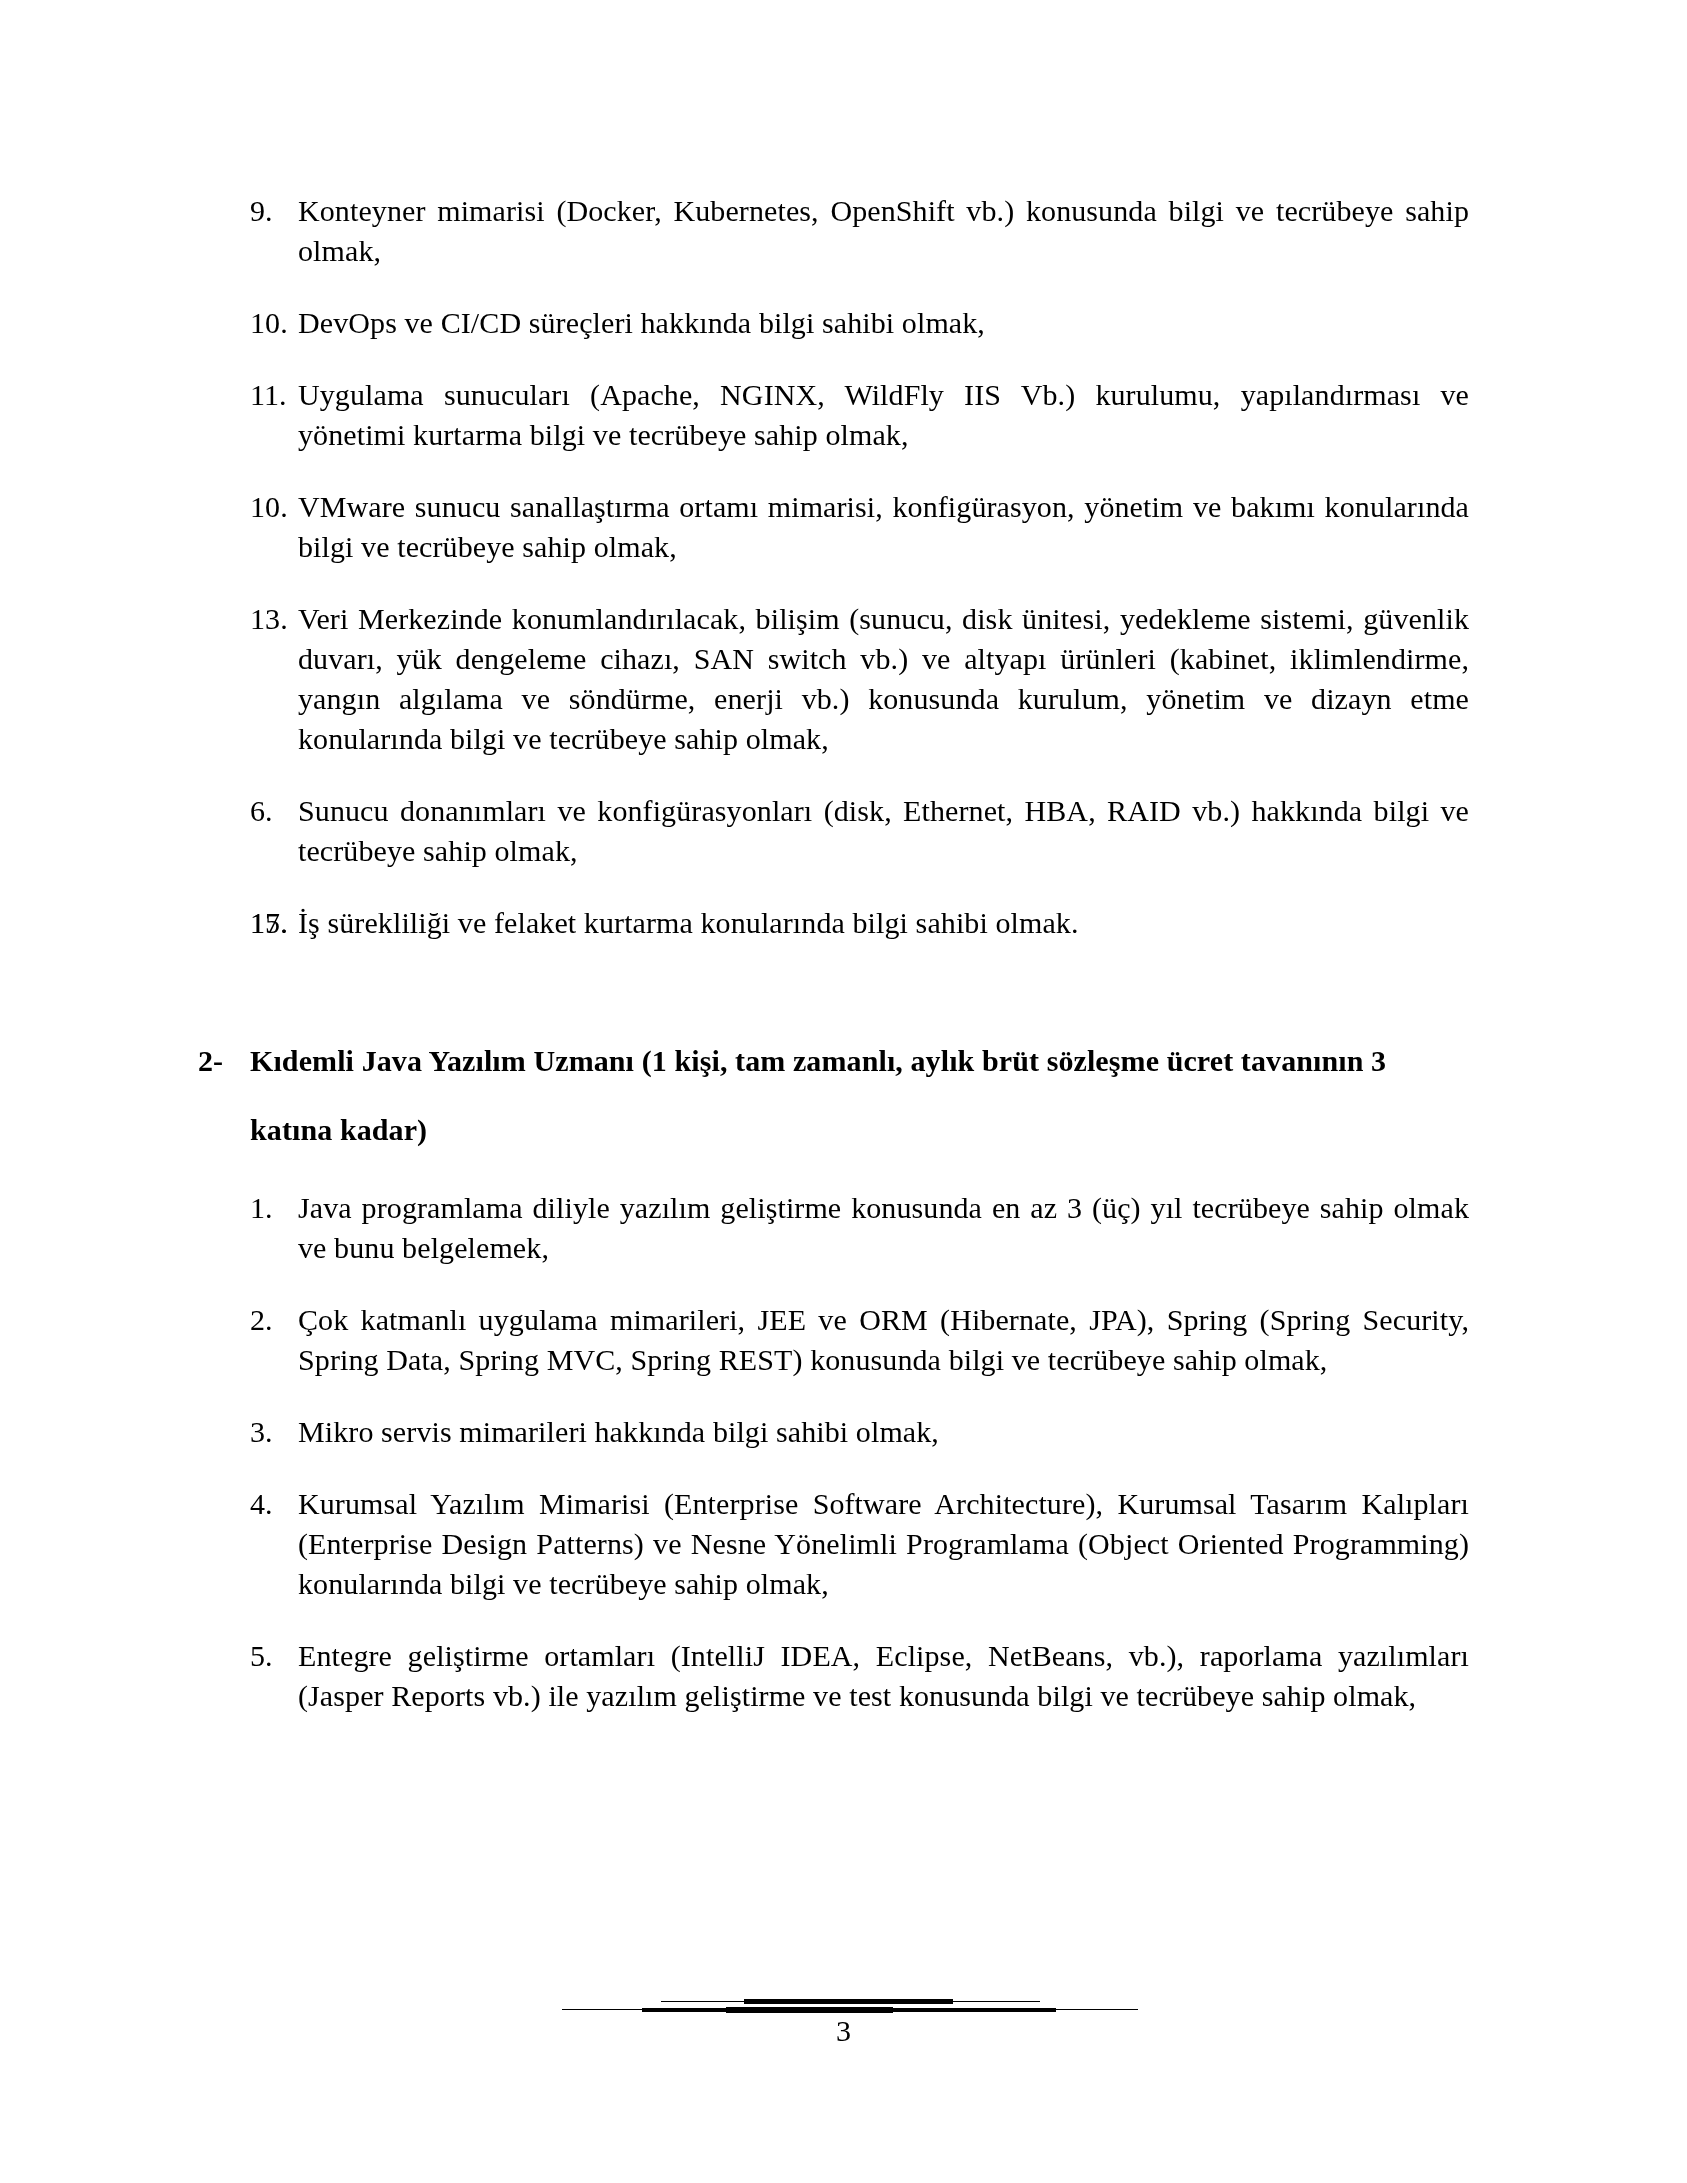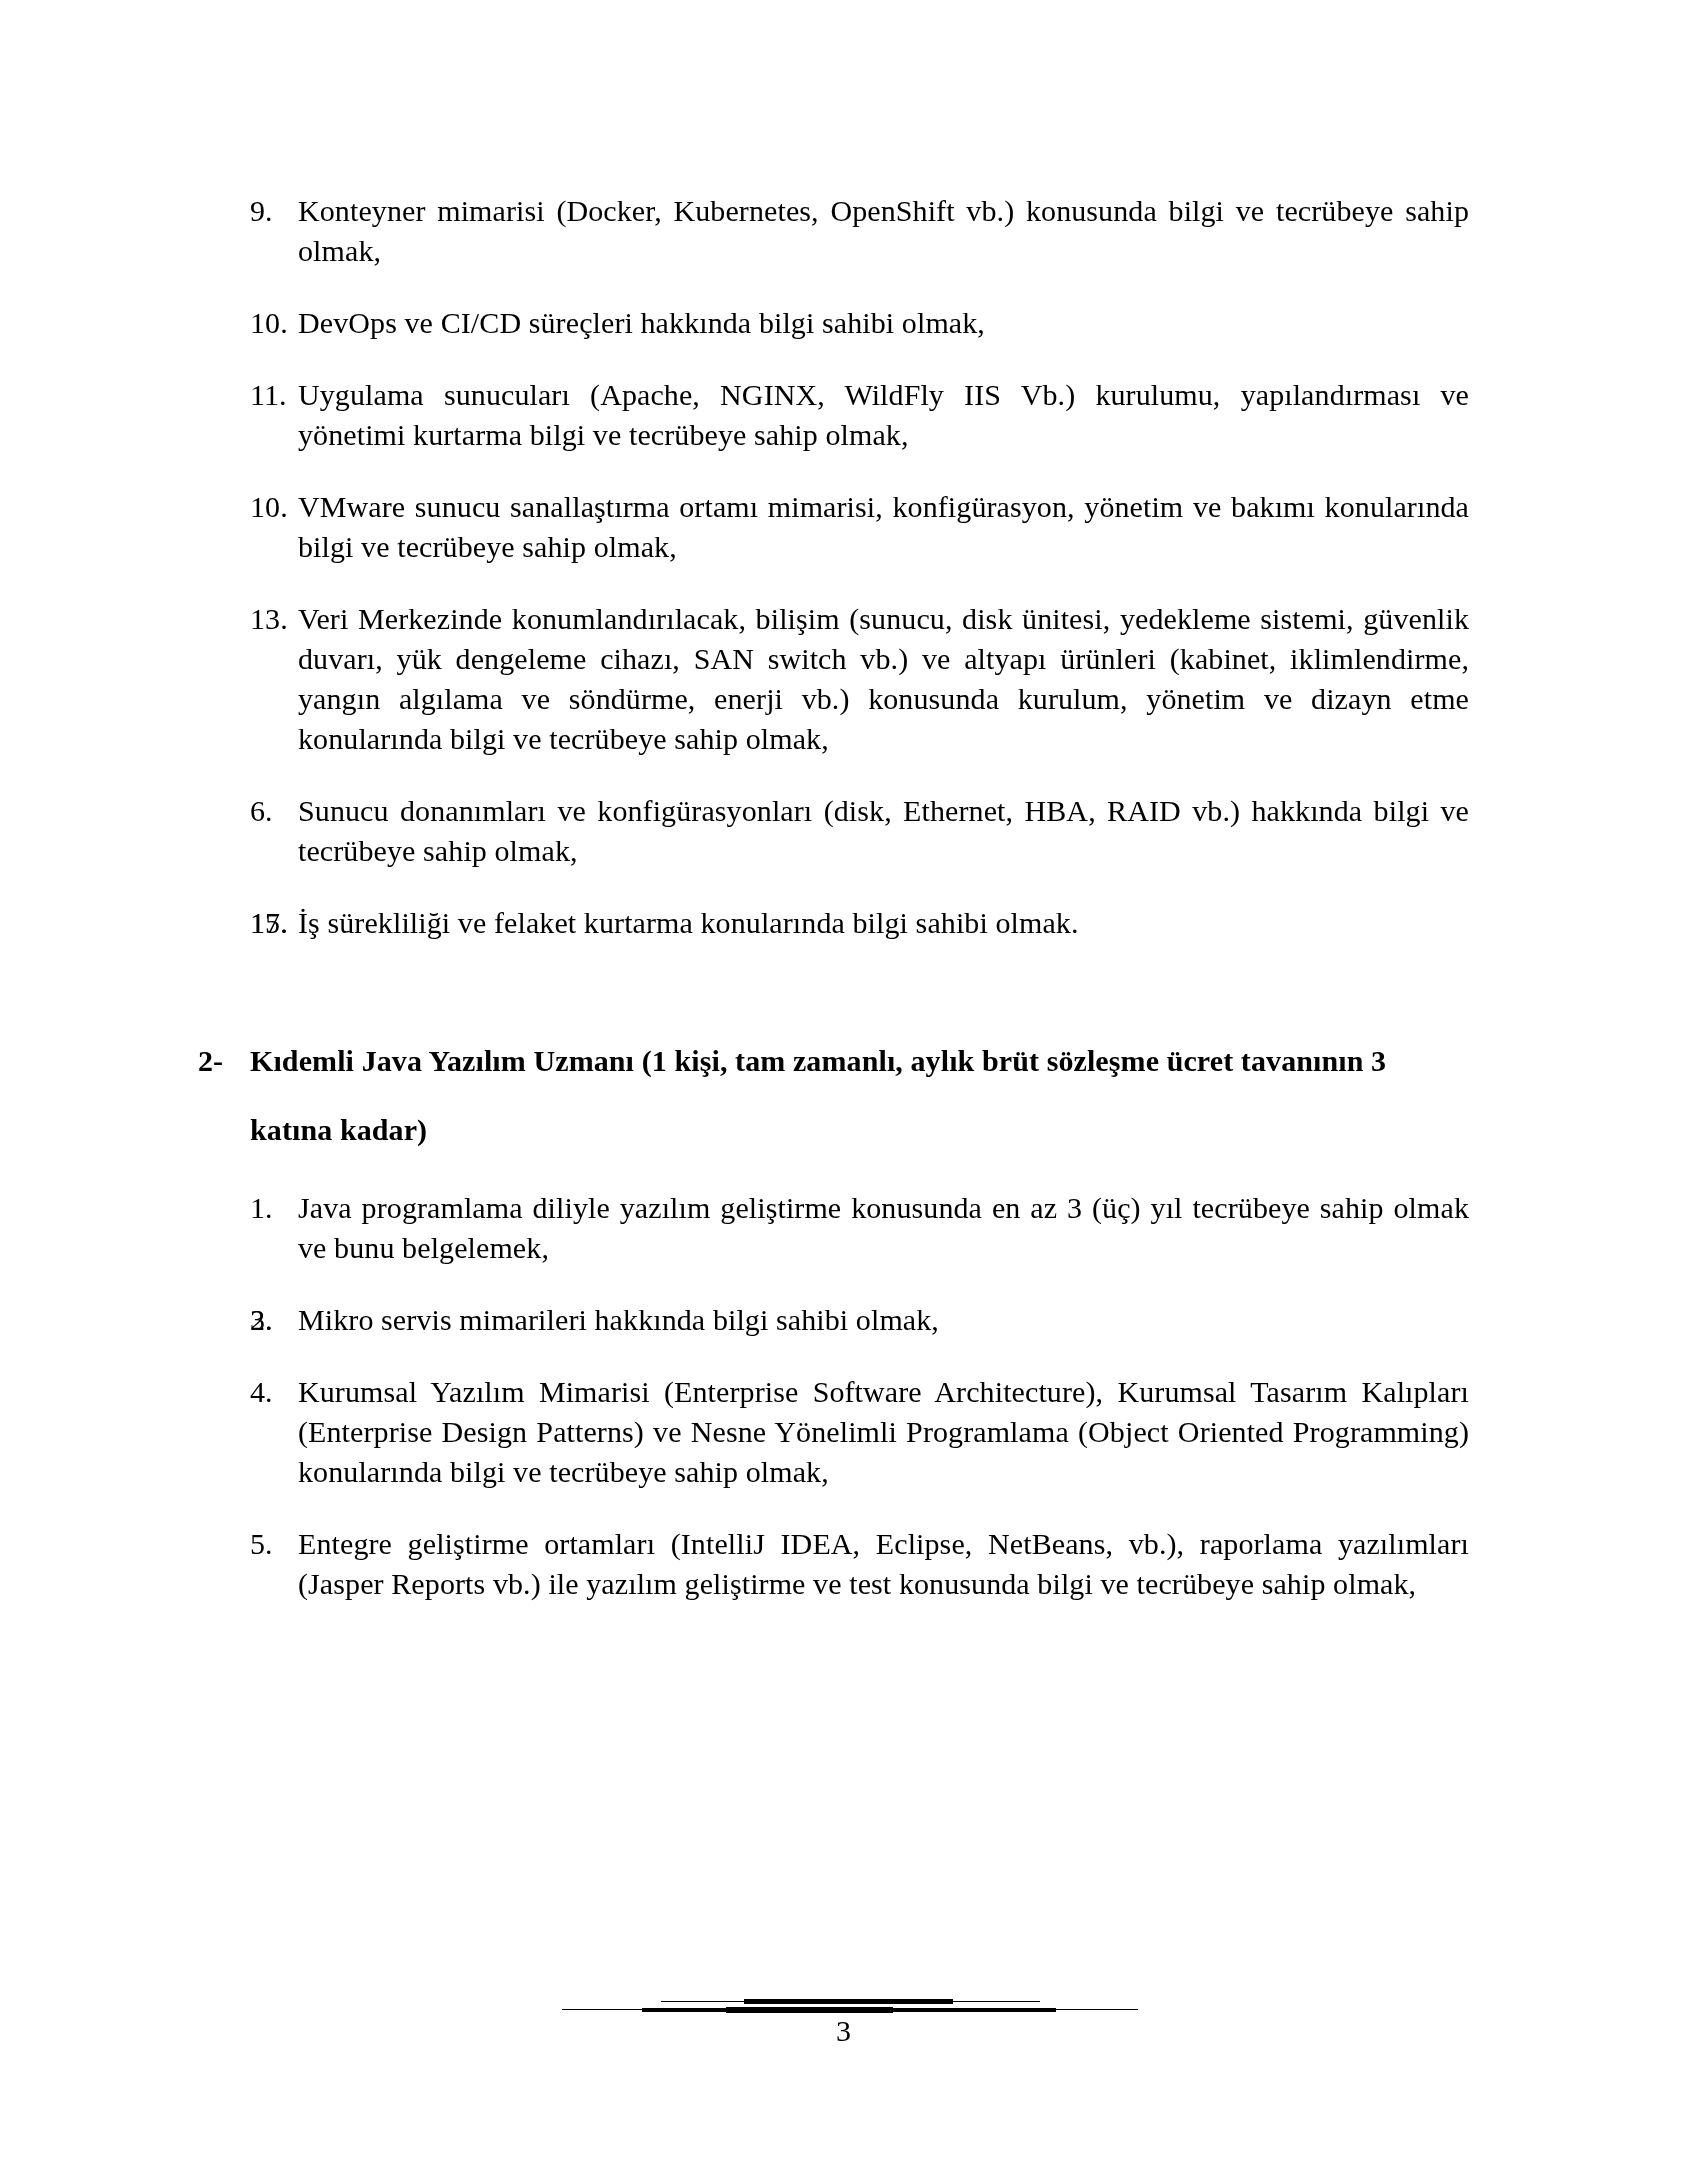--- a/index.html
+++ b/index.html
@@ -123,20 +123,21 @@
       <span>Kıdemli Java Yazılım Uzmanı (1 kişi, tam zamanlı, aylık brüt sözleşme ücret tavanının 3 katına kadar)</span>
     </div>
 
     <ol class="req-list">
       <li class="req-item">
         <span class="req-num">1.</span>
         <span>Java programlama diliyle yazılım geliştirme konusunda en az 3 (üç) yıl tecrübeye sahip olmak ve bunu belgelemek,</span>
       </li>
       <li class="req-item">
         <span class="req-num">2.</span>
+        <span>Çok katmanlı uygulama mimarileri, JEE ve ORM (Hibernate, JPA), Spring (Spring Security, Spring Data, Spring MVC, Spring REST) konusunda bilgi ve tecrübeye sahip olmak,</span>
       </li>
       <li class="req-item">
         <span class="req-num">3.</span>
         <span>Mikro servis mimarileri hakkında bilgi sahibi olmak,</span>
       </li>
       <li class="req-item">
         <span class="req-num">4.</span>
         <span>Kurumsal Yazılım Mimarisi (Enterprise Software Architecture), Kurumsal Tasarım Kalıpları (Enterprise Design Patterns) ve Nesne Yönelimli Programlama (Object Oriented Programming) konularında bilgi ve tecrübeye sahip olmak,</span>
       </li>
       <li class="req-item">

